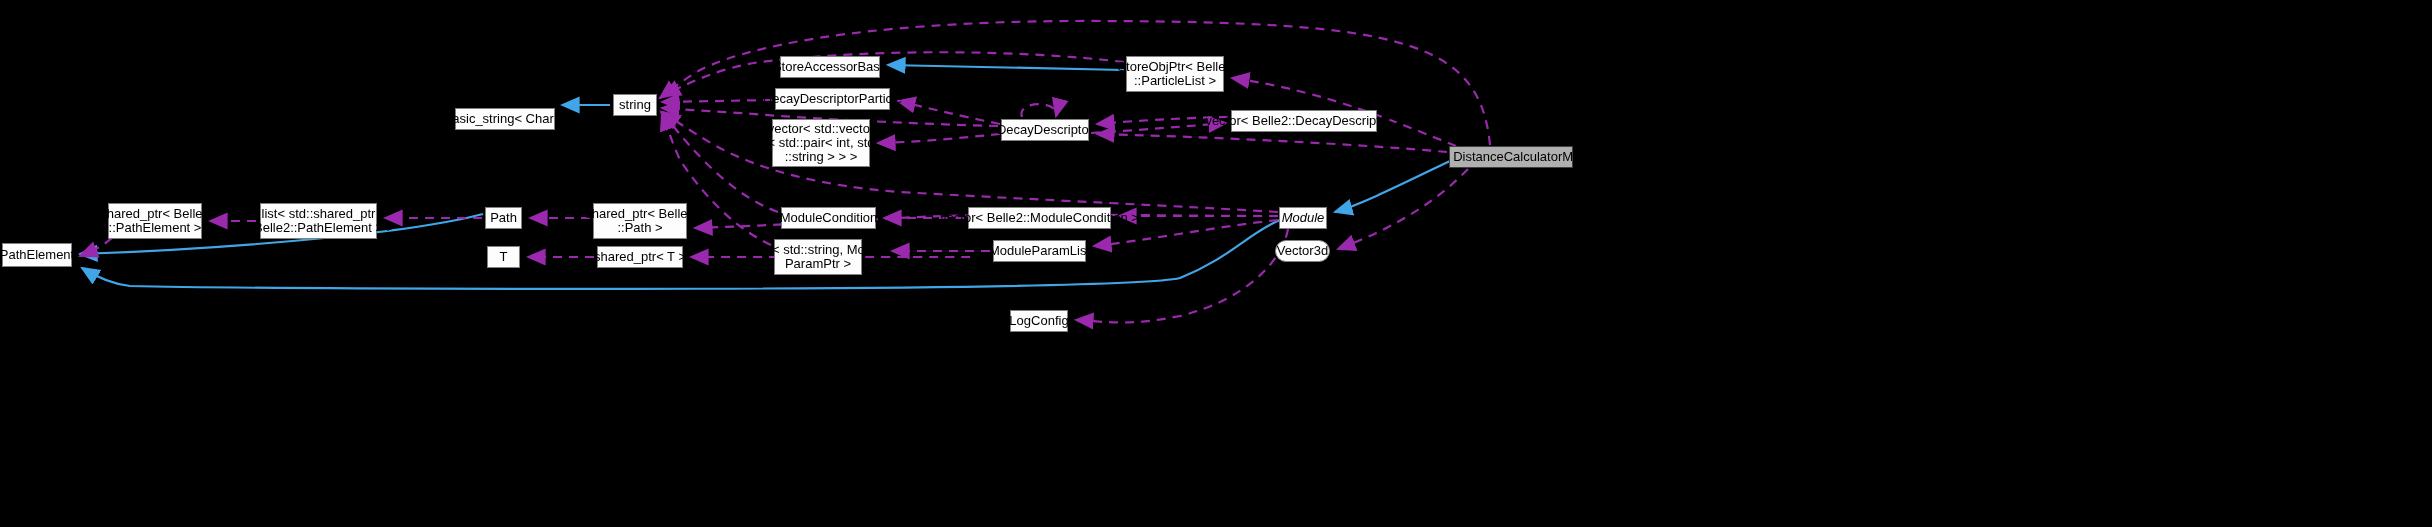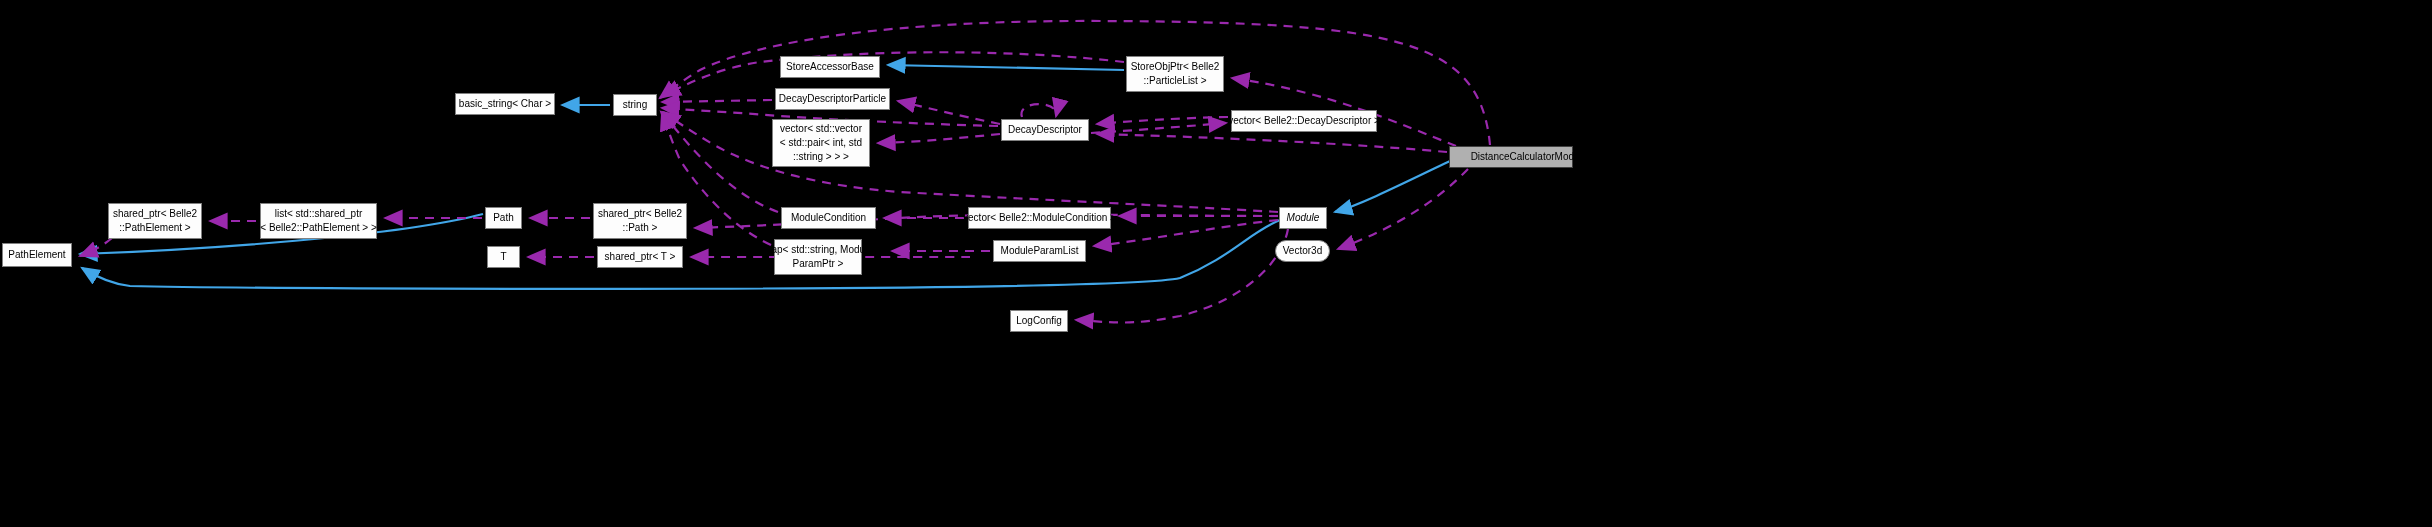--- a/index.html
+++ b/index.html
@@ -1,21 +1,21 @@
 <!DOCTYPE html>
 <html><head>
 <meta charset="utf-8">
 <style>
   html,body{margin:0;padding:0;background:#000;}
   #stage{position:relative;width:2432px;height:527px;background:#000;overflow:hidden;
          font-family:"Liberation Sans","DejaVu Sans",sans-serif;}
   #edges{position:absolute;left:0;top:0;width:2432px;height:527px;}
   .node{position:absolute;box-sizing:border-box;background:#fdfdfd;border:1px solid #808080;
         color:#000;display:flex;align-items:center;justify-content:center;text-align:center;
-        font-size:10px;line-height:14px;letter-spacing:0px;white-space:pre;}
+        font-size:13px;line-height:14px;letter-spacing:0px;white-space:pre;}
   .node.hl{background:#b0b0b0;border:1px solid #404040;}
 </style>
 </head>
 <body>
 
 <div id="stage">
 
   <svg id="edges" viewBox="0 0 2432 527" preserveAspectRatio="none">
     <defs>
       <marker id="ah-u" markerWidth="9" markerHeight="9" refX="8" refY="4.5" orient="auto">
@@ -70,21 +70,21 @@
       <div class="node" style="left: 2px; top: 243px; width: 70px; height: 24px;"><span>PathElement</span></div>
       <div class="node" style="left: 108px; top: 203px; width: 94px; height: 36px;"><span>shared_ptr&lt; Belle2
 ::PathElement &gt;</span></div>
       <div class="node" style="left: 260px; top: 203px; width: 117px; height: 36px;"><span>list&lt; std::shared_ptr
 &lt; Belle2::PathElement &gt; &gt;</span></div>
       <div class="node" style="left: 485px; top: 207px; width: 37px; height: 22px;"><span>Path</span></div>
       <div class="node" style="left: 487px; top: 246px; width: 33px; height: 22px;"><span>T</span></div>
       <div class="node" style="left: 593px; top: 203px; width: 94px; height: 36px;"><span>shared_ptr&lt; Belle2
 ::Path &gt;</span></div>
       <div class="node" style="left: 597px; top: 246px; width: 86px; height: 22px;"><span>shared_ptr&lt; T &gt;</span></div>
-      <div class="node" style="left: 455px; top: 93px; width: 100px; height: 22px;"><span>basic_string&lt; Char &gt;</span></div>
+      <div class="node" style="left: 455px; top: 108px; width: 100px; height: 22px;"><span>basic_string&lt; Char &gt;</span></div>
       <div class="node" style="left: 613px; top: 94px; width: 44px; height: 22px;"><span>string</span></div>
       <div class="node" style="left: 780px; top: 56px; width: 100px; height: 22px;"><span>StoreAccessorBase</span></div>
       <div class="node" style="left: 775px; top: 88px; width: 115px; height: 22px;"><span>DecayDescriptorParticle</span></div>
       <div class="node" style="left: 772px; top: 119px; width: 98px; height: 48px;"><span>vector&lt; std::vector
 &lt; std::pair&lt; int, std
 ::string &gt; &gt; &gt;</span></div>
       <div class="node" style="left: 781px; top: 207px; width: 95px; height: 22px;"><span>ModuleCondition</span></div>
       <div class="node" style="left: 774px; top: 239px; width: 88px; height: 36px;"><span>map&lt; std::string, Module
 ParamPtr &gt;</span></div>
       <div class="node" style="left: 1126px; top: 56px; width: 98px; height: 36px;"><span>StoreObjPtr&lt; Belle2

